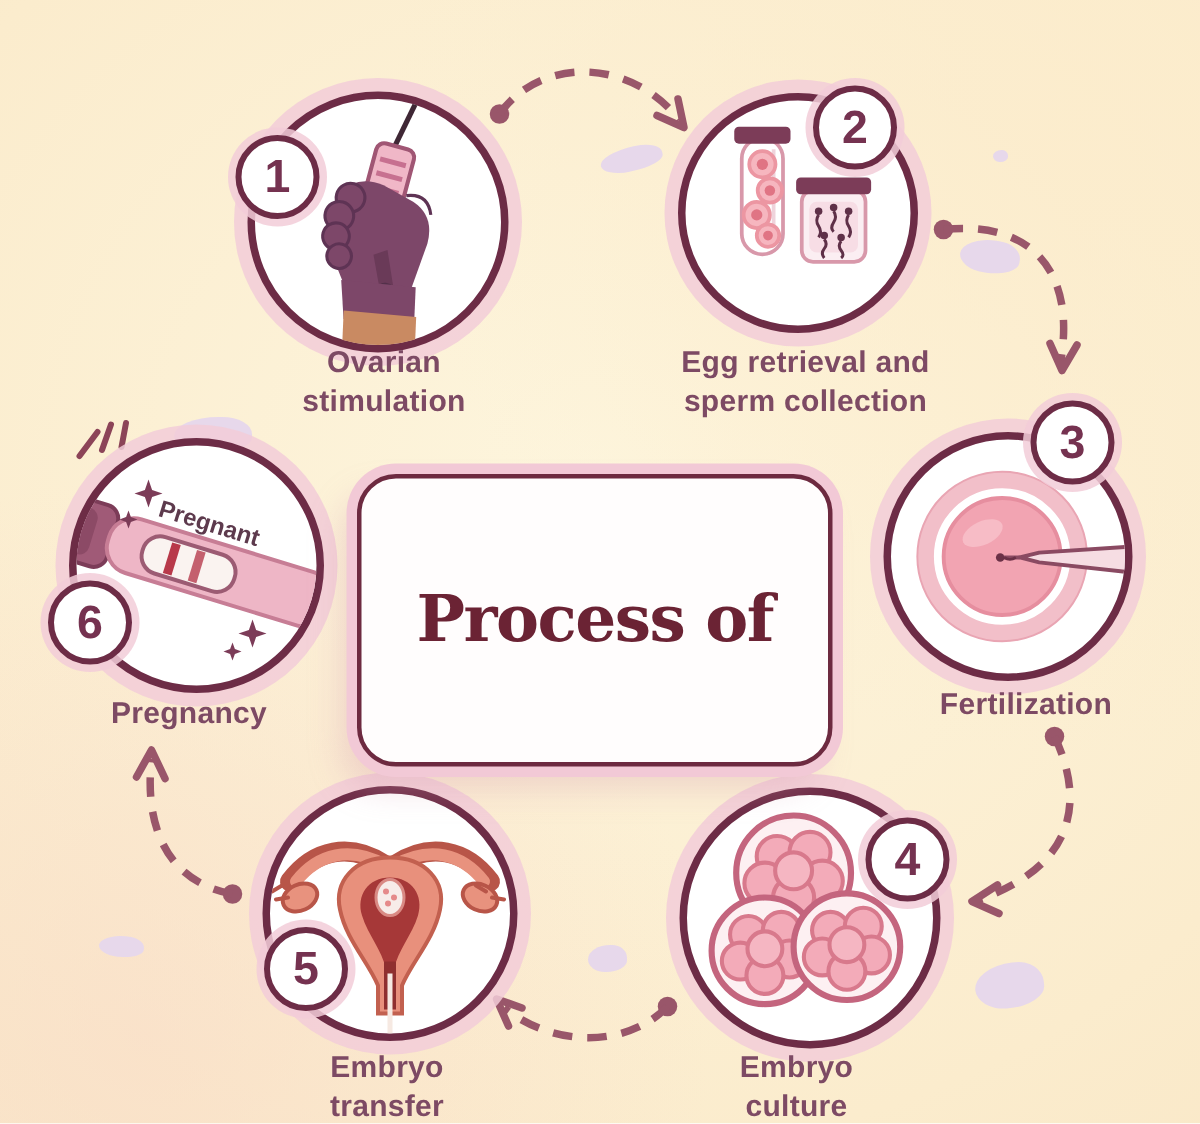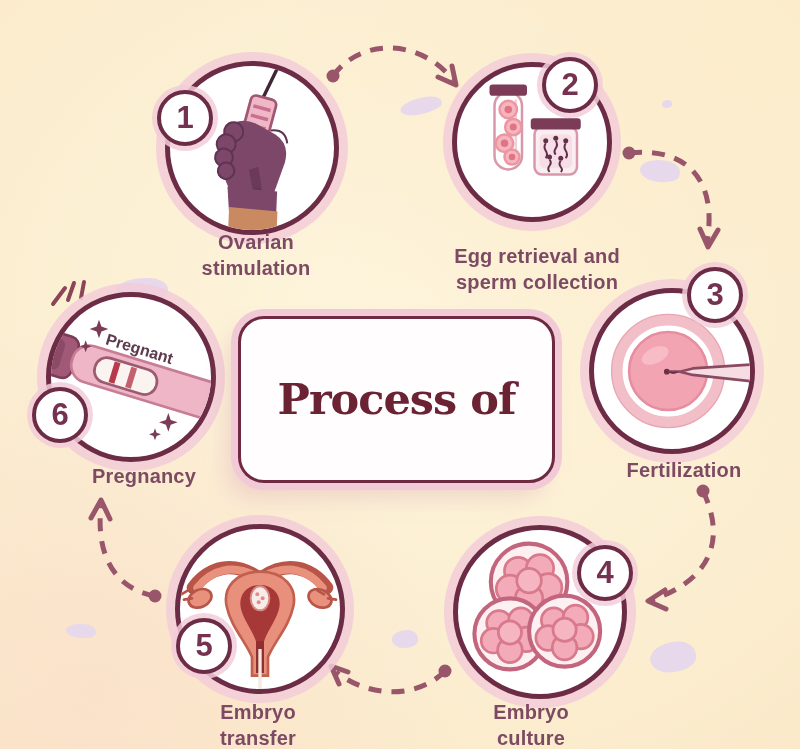--- a/index.html
+++ b/index.html
@@ -14,21 +14,21 @@
   .blob{position:absolute;background:#e7d8eb;border-radius:60% 40% 55% 45%/55% 50% 45% 50%;z-index:0;}
   .arrows{position:absolute;left:0;top:0;z-index:1;}
   .circle{position:absolute;background:#fff;border:5px solid #6d2c46;border-radius:50%;
     overflow:hidden;box-shadow:0 0 0 9px rgba(242,204,216,.85);box-sizing:border-box;z-index:2;}
   .circle svg{width:100%;height:100%;display:block;}
   .badge{position:absolute;width:56px;height:56px;background:#fff;border:4px solid #6d2c46;
     border-radius:50%;display:flex;align-items:center;justify-content:center;box-sizing:border-box;
     font-weight:bold;font-size:31px;color:#753250;box-shadow:0 0 0 5px rgba(242,204,216,.85);z-index:3;}
   .label{position:absolute;transform:translateX(-50%);text-align:center;font-weight:bold;
     font-size:20px;line-height:1.28;color:#7d4a64;letter-spacing:.2px;z-index:2;}
-  .title-card{position:absolute;left:238px;top:316px;width:317px;height:167px;background:#fffdfd;
+  .title-card{position:absolute;left:238px;top:316px;width:317px;height:195px;background:#fffdfd;
     border:3px solid #6d2a40;border-radius:26px;box-sizing:border-box;z-index:2;
     box-shadow:0 0 0 7px #f2c9d6, -10px 14px 22px rgba(214,158,178,.35);
     display:flex;flex-direction:column;align-items:center;justify-content:center;}
   .title-card div{font-family:"DejaVu Serif",serif;font-weight:bold;color:#6b2334;
     font-size:43px;line-height:1.12;letter-spacing:-1px;}
 </style>
 </head>
 <body>
 
 <div class="canvas">
@@ -129,21 +129,21 @@
           <circle cx="87" cy="59" r="2" fill="#5f3048" stroke="none"></circle>
             <path d="M87 61 q-2 3 0 6 q2 3 0 6"></path>
           <circle cx="74" cy="72" r="2" fill="#5f3048" stroke="none"></circle>
             <path d="M74 74 q2 2.5 0 5 q-2 2.5 0 5"></path>
           <circle cx="83" cy="73" r="2" fill="#5f3048" stroke="none"></circle>
             <path d="M83 75 q-2 2.5 0 5 q2 2.5 0 4"></path>
         </g>
       </svg>
     </div>
     <div class="badge" style="left:542px;top:57px;">2</div>
-    <div class="label" style="left:537px;top:244px;width:224px;">Egg retrieval and sperm collection</div>
+    <div class="label" style="left:537px;top:230px;width:224px;">Egg retrieval and sperm collection</div>
   </div>
 
   <div>
     <div class="circle" style="left:589px;top:288px;width:166px;height:166px;">
       <svg viewBox="0 0 120 120">
         <circle cx="57" cy="60" r="43" fill="none" stroke="#e9a5b3" stroke-width="2"></circle>
         <circle cx="57" cy="60" r="39" fill="none" stroke="#f2bfc9" stroke-width="8"></circle>
         <circle cx="57" cy="60" r="30" fill="#f2a4b2" stroke="#e68e9f" stroke-width="2"></circle>
         <ellipse cx="47" cy="48" rx="11" ry="6" fill="#f7bcc6" transform="rotate(-25 47 48)"></ellipse>
         <polygon points="122,55 76,58 66,60.5 76,63 122,68" fill="#f6dde3" stroke="#8a4a62" stroke-width="2" stroke-linejoin="round"></polygon>
@@ -226,20 +226,20 @@
         </g>
         <g fill="#7c3c58">
           <path transform="translate(36 24)" d="M0 -7 L1.8 -1.8 L7 0 L1.8 1.8 L0 7 L-1.8 1.8 L-7 0 L-1.8 -1.8 Z"></path>
           <path transform="translate(26 37)" d="M0 -4.5 L1.2 -1.2 L4.5 0 L1.2 1.2 L0 4.5 L-1.2 1.2 L-4.5 0 L-1.2 -1.2 Z"></path>
           <path transform="translate(88 94)" d="M0 -7 L1.8 -1.8 L7 0 L1.8 1.8 L0 7 L-1.8 1.8 L-7 0 L-1.8 -1.8 Z"></path>
           <path transform="translate(78 103)" d="M0 -4.5 L1.2 -1.2 L4.5 0 L1.2 1.2 L0 4.5 L-1.2 1.2 L-4.5 0 L-1.2 -1.2 Z"></path>
         </g>
       </svg>
     </div>
     <div class="badge" style="left:32px;top:387px;">6</div>
-    <div class="label" style="left:144px;top:464px;width:160px;">Pregnancy</div>
+    <div class="label" style="left:126px;top:464px;width:160px;">Pregnancy</div>
   </div>
 
   <div class="title-card">
     <div>Process of</div>
   </div>
 
 </div>
 
 </body></html>

